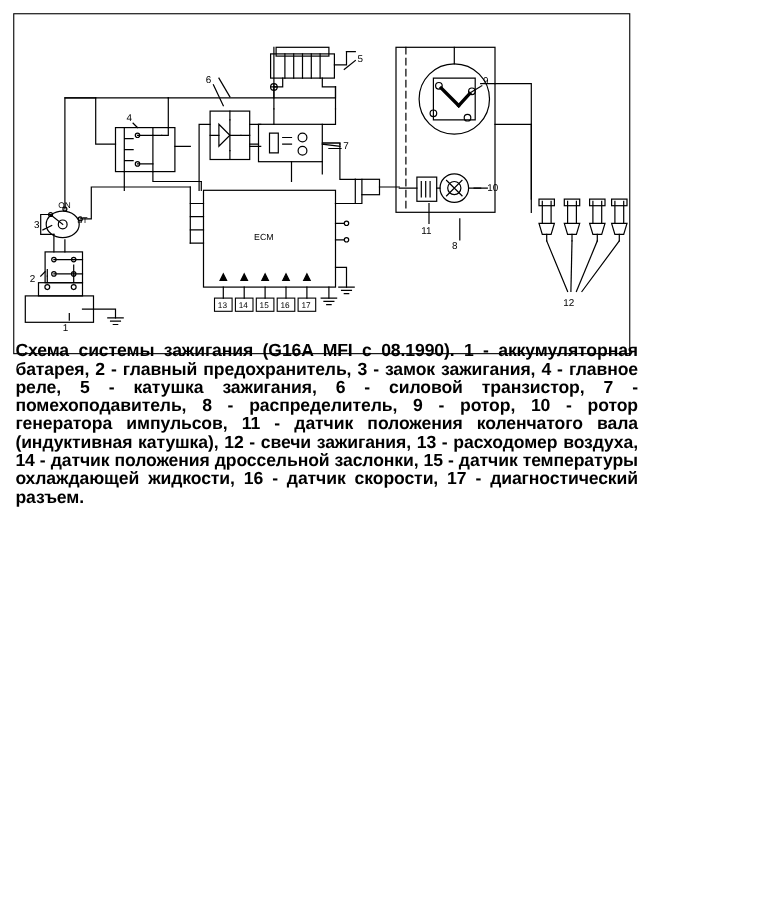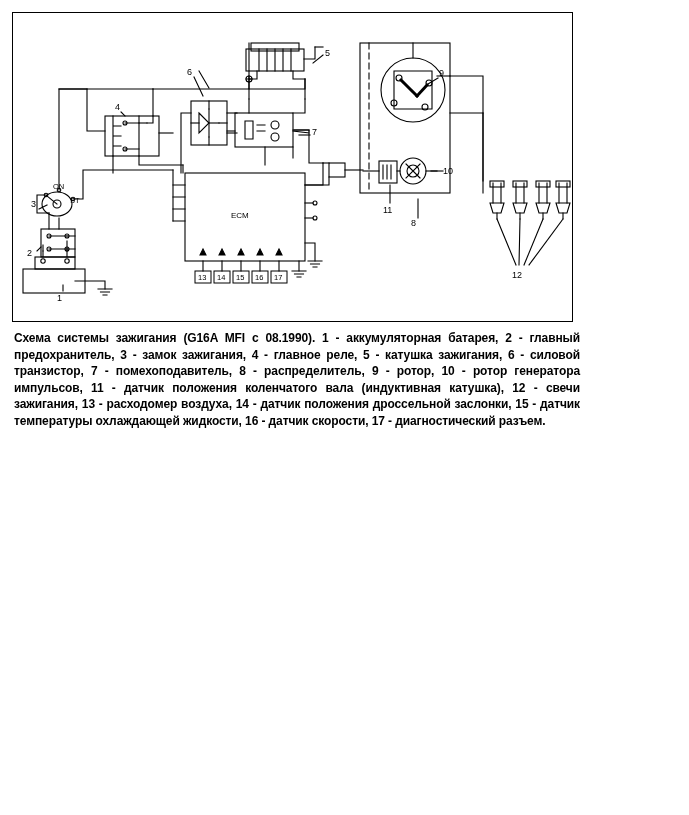--- a/index.html
+++ b/index.html
@@ -31,23 +31,23 @@
     background: #fff;
   }
   #figure-svg {
     position: absolute;
     left: 0;
     top: 0;
   }
   #caption {
     position: absolute;
     left: 14px;
-    top: 330px;
+    top: 312px;
     width: 566px;
-    font-size: 12px;
+    font-size: 16px;
     font-weight: bold;
     line-height: 16.6px;
     letter-spacing: -0.1px;
     text-align: justify;
     color: #000;
   }
   .lbl {
     font-family: "Liberation Sans", sans-serif;
     font-size: 9px;
     fill: #000;

